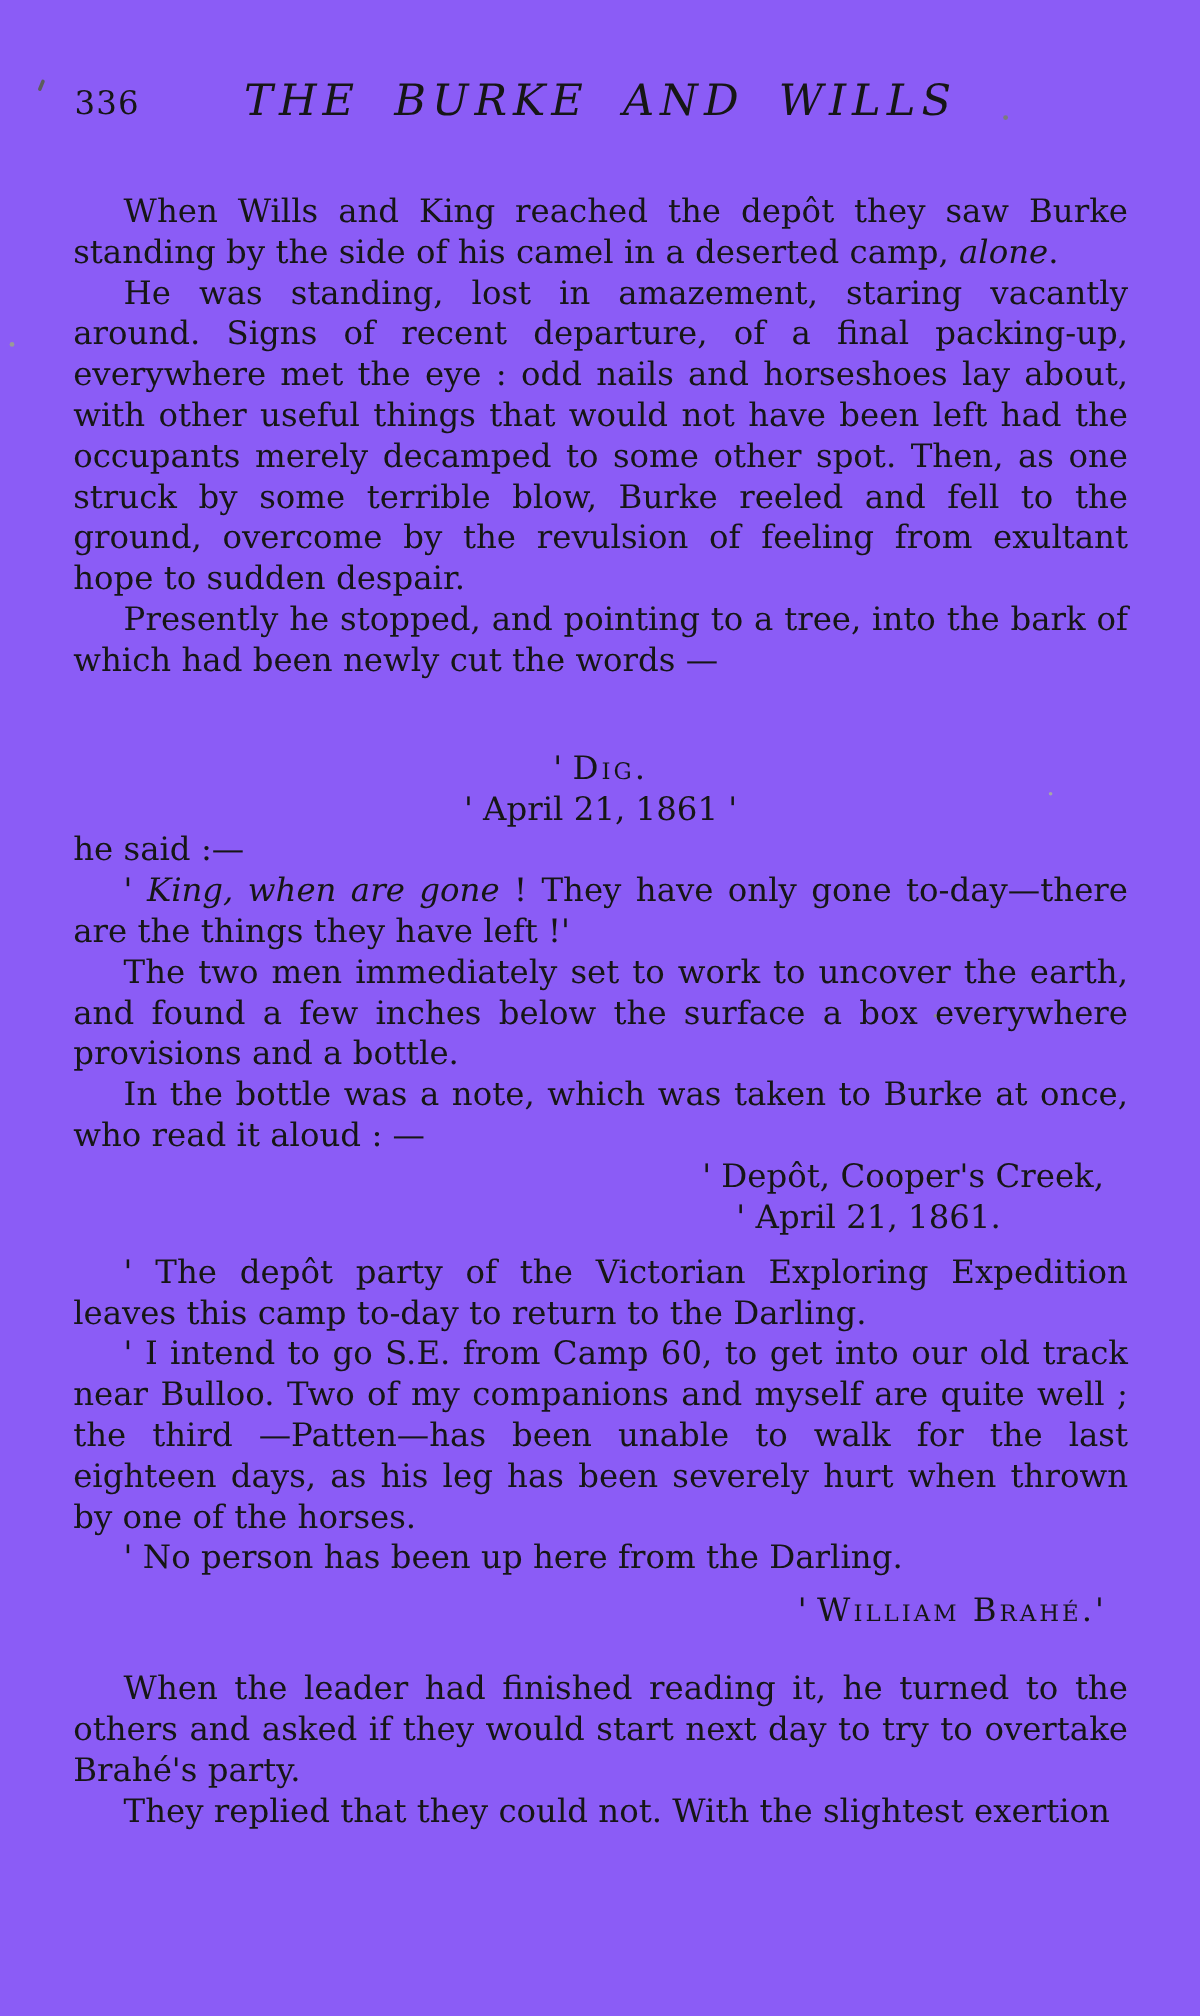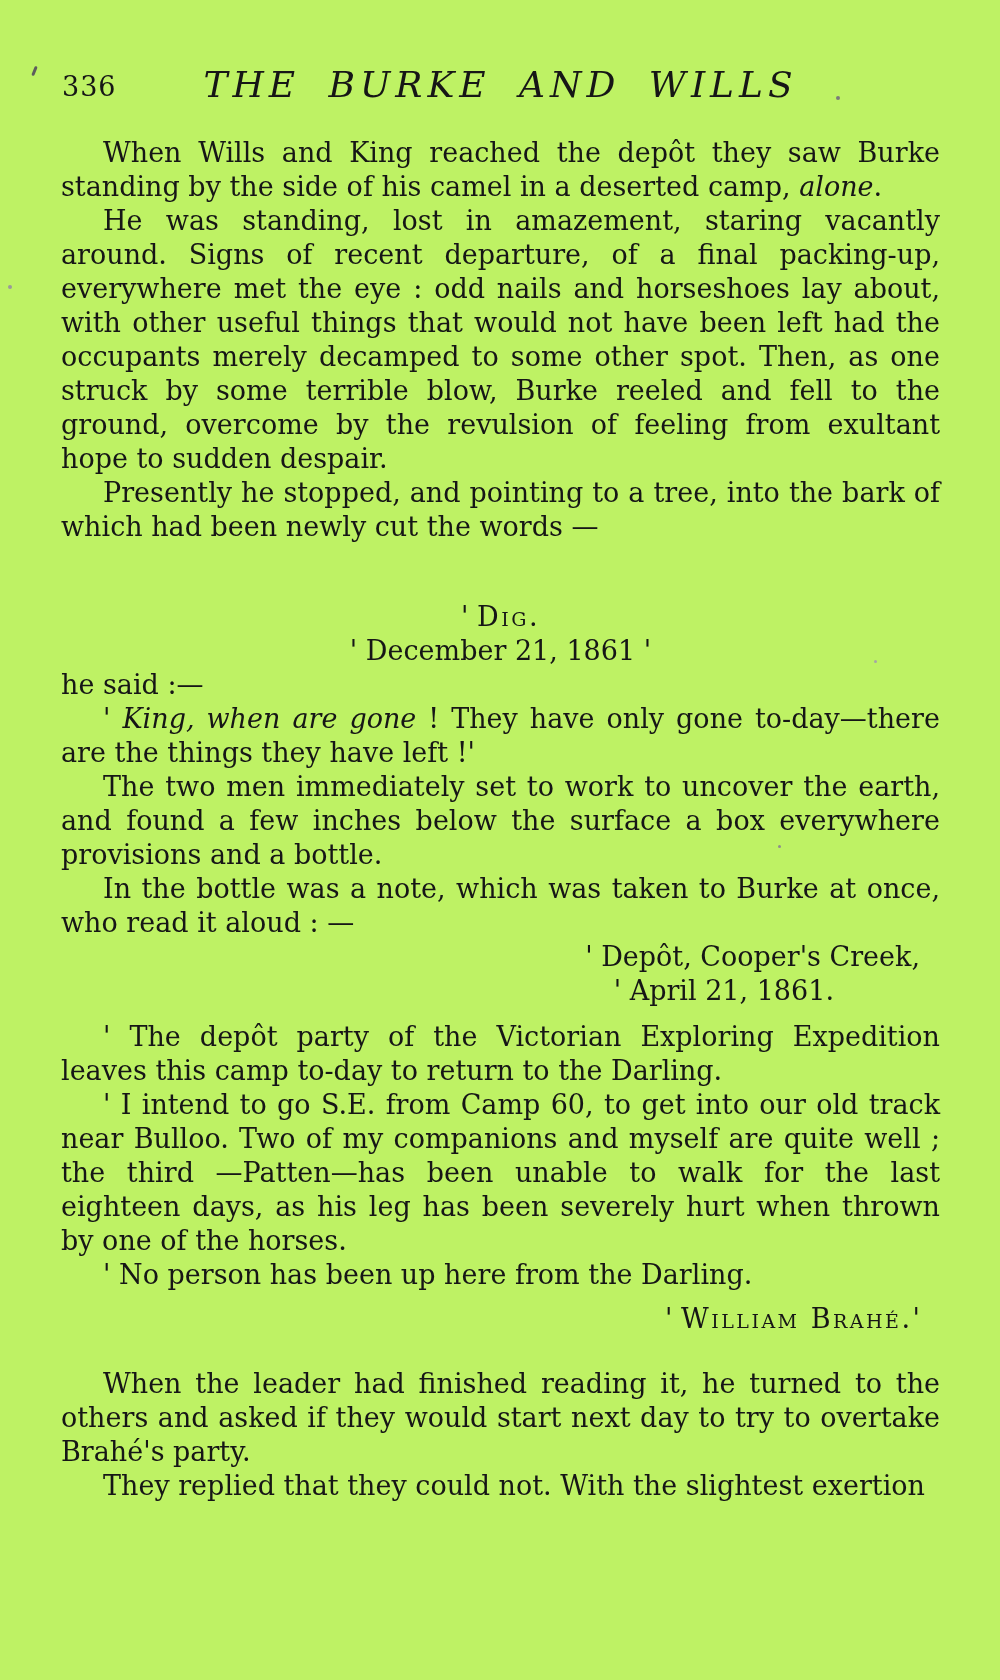--- a/index.html
+++ b/index.html
@@ -4,21 +4,21 @@
 <style>
   html, body {
     margin: 0;
     padding: 0;
     background: #fcfcfb;
   }
   .page {
     position: relative;
     width: 1000px;
     height: 1680px;
-    background: #bef264;
+    background: #8b5cf6;
     color: #161616;
     font-family: "DejaVu Serif", "Liberation Serif", serif;
     overflow: hidden;
   }
   .content {
     position: absolute;
     left: 61px;
     top: 0;
     width: 879px;
   }
@@ -46,21 +46,21 @@
   .body-text {
     font-size: 27px;
     line-height: 34px;
   }
   p { margin: 0; }
   .para {
     text-align: justify;
     text-indent: 42px;
   }
   .noindent { text-indent: 0; }
-  .first { margin-top: 30px; }
+  .first { margin-top: 54px; }
   .center { text-align: center; text-indent: 0; }
   .carved { margin-top: 56px; }
   .sc {
     font-variant: small-caps;
     letter-spacing: 2.5px;
   }
   .right { text-align: right; text-indent: 0; }
   .pad-sm { padding-right: 20px; }
   .pad-lg { padding-right: 106px; }
   .gap-top { margin-top: 12px; }
@@ -101,21 +101,21 @@
 
     <p class="para first"><span>When Wills and King reached the depôt they saw Burke standing by the side of his camel in a deserted camp, </span><i>alone</i><span>.</span></p>
 
     <p class="para">He was standing, lost in amazement, staring vacantly around. Signs of recent departure, of a final packing-up, everywhere met the eye : odd nails and horseshoes lay about, with other useful things that would not have been left had the occupants merely decamped to some other spot.  Then, as one struck by some terrible blow, Burke reeled and fell to the ground, overcome by the revulsion of feeling from exultant hope to sudden despair.</p>
 
 
     <p class="para">Presently he stopped, and pointing to a tree, into the bark of which had been newly cut the words —</p>
 
     <p class="center carved"><span>' </span><span class="sc">Dig.</span></p>
 
-    <p class="center">' December 21, 1861 '</p>
+    <p class="center">' April 21, 1861 '</p>
 
     <p class="para noindent">he said :—</p>
 
     <p class="para"><span>' </span><i>King, when are gone</i><span> !  They have only gone to-day—there are the things they have left !'</span></p>
 
     <p class="para">The two men immediately set to work to uncover the earth, and found a few inches below the surface a box everywhere provisions and a bottle.</p>
 
     <p class="para">In the bottle was a note, which was taken to Burke at once, who read it aloud : —</p>
 
     <p class="right pad-sm">' Depôt, Cooper's Creek,</p>

